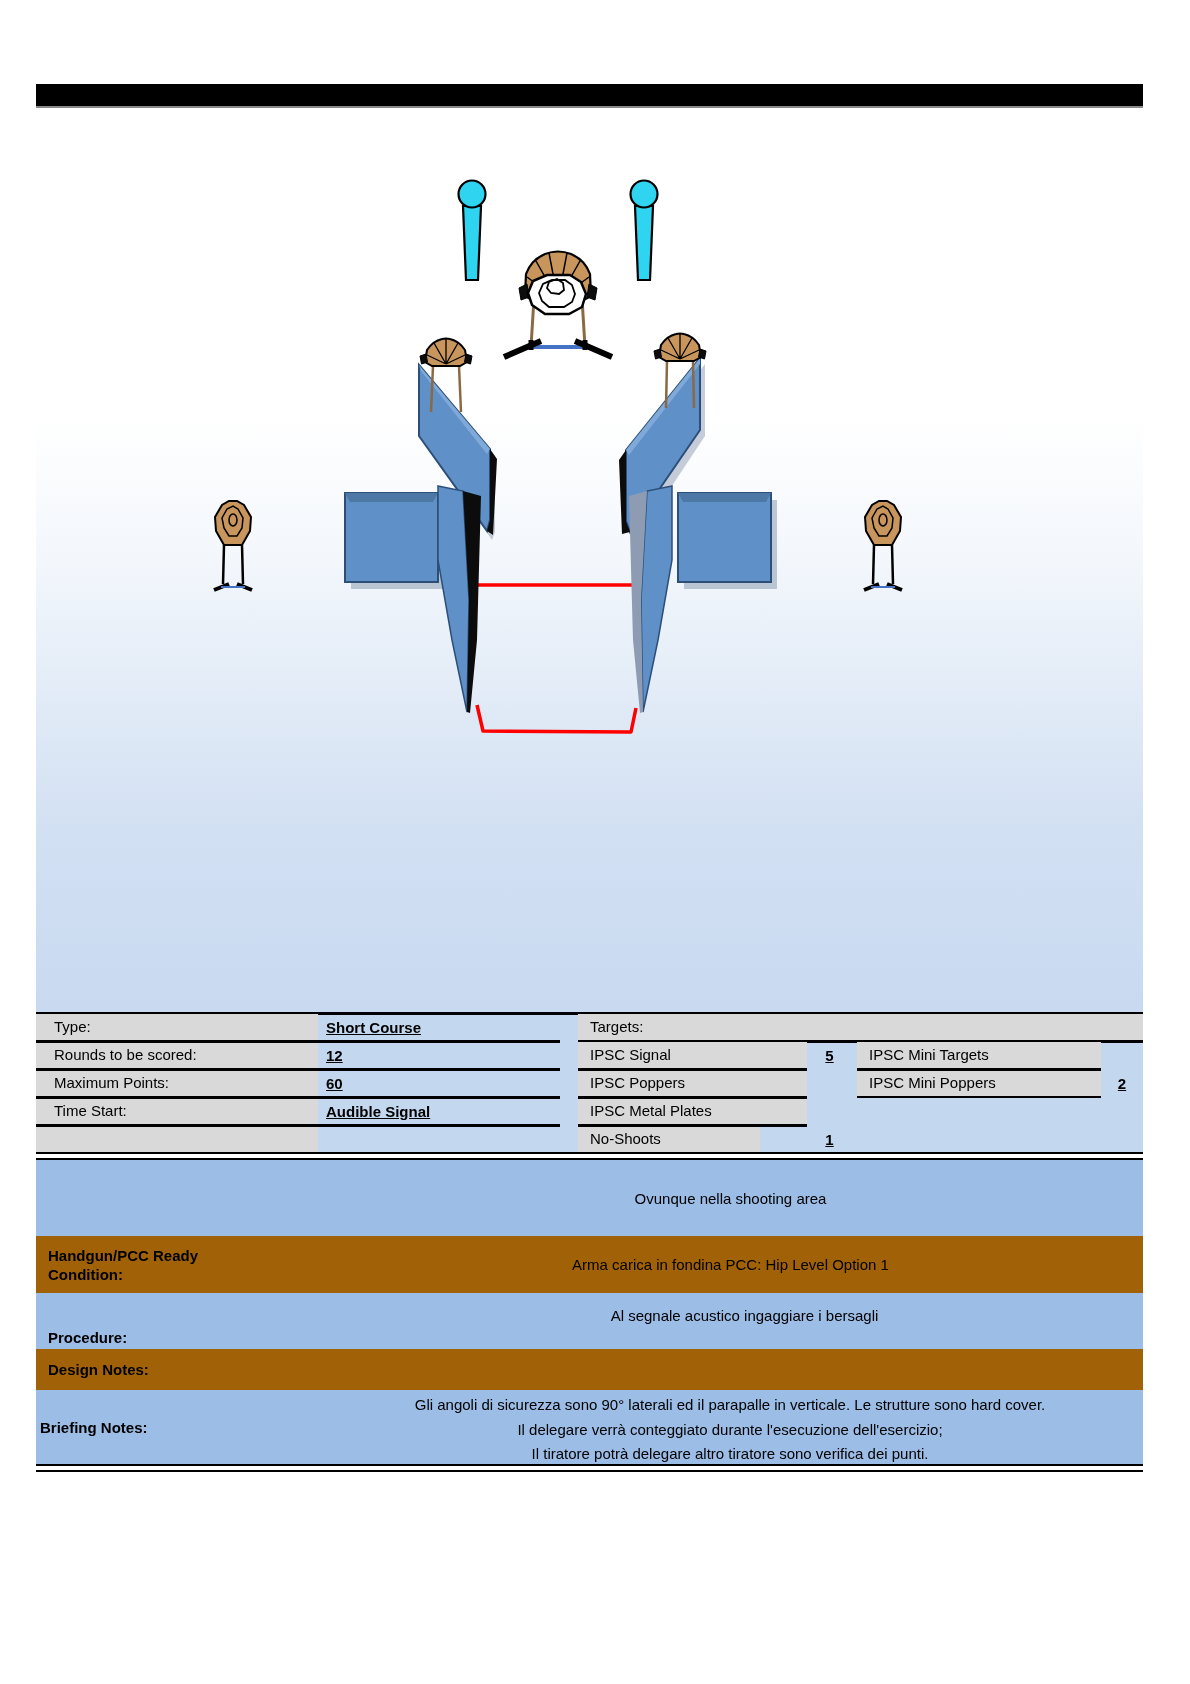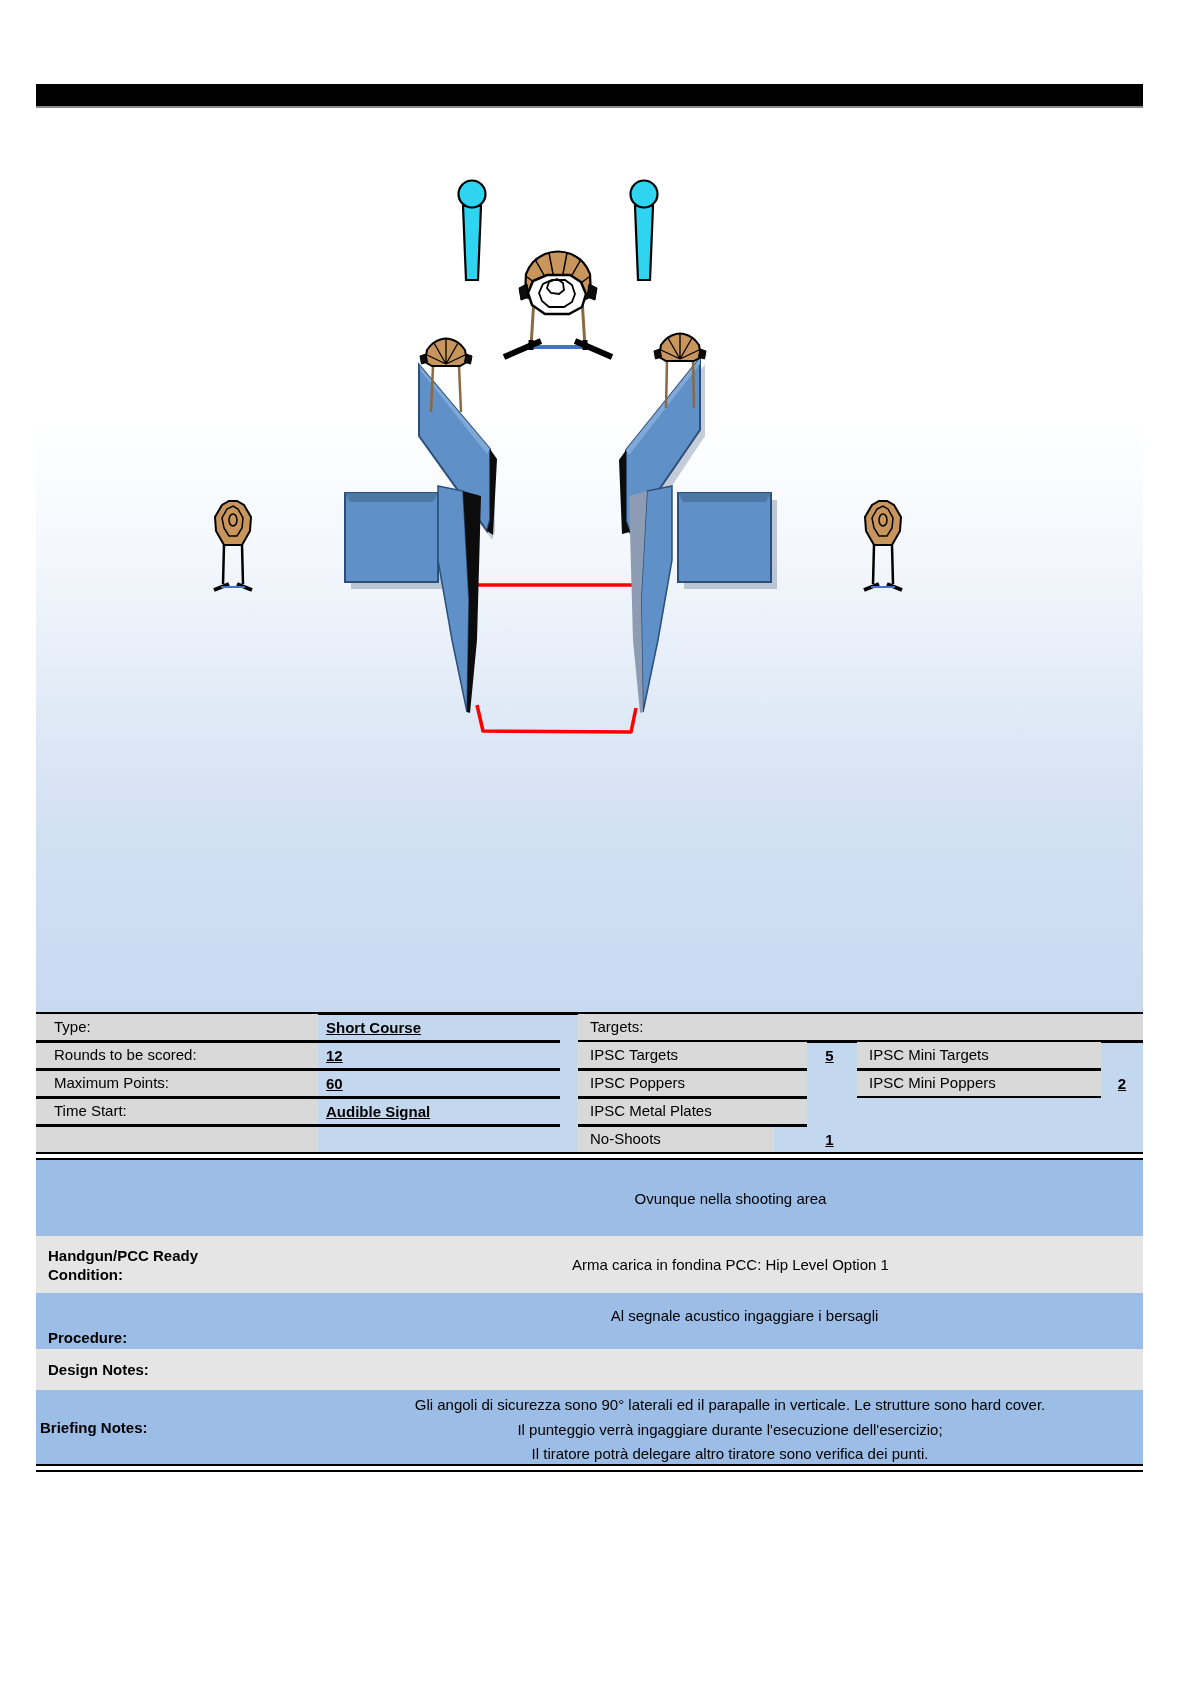--- a/index.html
+++ b/index.html
@@ -8,21 +8,21 @@
   .abs{position:absolute;box-sizing:border-box;}
   .bar{background:#000;border-bottom:2px solid #888;}
   .stagebg{background:linear-gradient(180deg,#ffffff 0%,#ffffff 34%,#f3f7fc 50%,
            #e3ecf7 64%,#d2e0f3 80%,#c8d9f0 100%);}
   .cell-gray{background:#d9d9d9;font-size:15px;line-height:26px;padding-left:18px;}
   .cell-gray.r{padding-left:12px;}
   .val{font-size:15px;line-height:27px;font-weight:bold;text-decoration:underline;}
   .line{background:#000;}
   .dline{border-top:2.5px solid #000;border-bottom:2.5px solid #000;background:transparent;}
   .sec-blue{background:#9bbde6;}
-  .sec-gray{background:#e5e5e5;}
+  .sec-gray{background:#a16207;}
   .sec-label{font-size:15px;font-weight:bold;line-height:19px;display:flex;align-items:center;}
   .sec-content{font-size:15px;display:flex;align-items:center;justify-content:center;text-align:center;}
   .blines{font-size:15px;line-height:24.5px;text-align:center;}
 </style>
 </head>
 <body>
 
 <div class="page">
 
   <div class="abs bar" style="left:36px;top:84px;width:1107px;height:24px;"></div>
@@ -158,24 +158,24 @@
     <div class="abs val" style="left:290px;top:86px;width:230px;">Audible Signal</div>
 
     <div class="abs line" style="left:0;top:28px;width:524px;height:2.5px;"></div>
     <div class="abs line" style="left:0;top:56px;width:524px;height:2.5px;"></div>
     <div class="abs line" style="left:0;top:84px;width:524px;height:2.5px;"></div>
     <div class="abs line" style="left:0;top:112px;width:524px;height:2.5px;"></div>
 
     <div class="abs cell-gray r" style="left:542px;top:2px;width:565px;height:26px;">Targets:</div>
     <div class="abs line" style="left:542px;top:28px;width:565px;height:2.5px;"></div>
 
-    <div class="abs cell-gray r" style="left:542px;top:30px;width:229px;height:26px;">IPSC Targets</div>
+    <div class="abs cell-gray r" style="left:542px;top:30px;width:229px;height:26px;">IPSC Signal</div>
     <div class="abs cell-gray r" style="left:542px;top:58px;width:229px;height:26px;">IPSC Poppers</div>
     <div class="abs cell-gray r" style="left:542px;top:86px;width:229px;height:26px;">IPSC Metal Plates</div>
-    <div class="abs cell-gray r" style="left:542px;top:114px;width:196px;height:26px;padding-left:12px;">No-Shoots</div>
+    <div class="abs cell-gray r" style="left:542px;top:114px;width:182px;height:26px;padding-left:12px;">No-Shoots</div>
     <div class="abs line" style="left:542px;top:56px;width:229px;height:2.5px;"></div>
     <div class="abs line" style="left:542px;top:84px;width:229px;height:2.5px;"></div>
     <div class="abs line" style="left:542px;top:112px;width:229px;height:2.5px;"></div>
 
     <div class="abs val" style="left:771px;top:30px;width:45px;text-align:center;">5</div>
     <div class="abs val" style="left:771px;top:58px;width:45px;text-align:center;"></div>
     <div class="abs val" style="left:771px;top:86px;width:45px;text-align:center;"></div>
     <div class="abs val" style="left:771px;top:114px;width:45px;text-align:center;">1</div>
 
     <div class="abs cell-gray r" style="left:821px;top:30px;width:244px;height:26px;">IPSC Mini Targets</div>
@@ -206,20 +206,20 @@
 
   <div class="abs sec-gray" style="left:36px;top:1349px;width:1107px;height:41px;">
     <div class="abs sec-label" style="left:12px;top:0;width:250px;height:41px;">Design Notes:</div>
     <div class="abs sec-content" style="left:282px;top:0;width:825px;height:41px;"></div>
   </div>
 
   <div class="abs sec-blue" style="left:36px;top:1390px;width:1107px;height:74px;">
     <div class="abs sec-label" style="left:4px;top:0;width:260px;height:74px;">Briefing Notes:</div>
     <div class="abs blines" style="left:264px;top:3px;width:860px;">
       <div>Gli angoli di sicurezza sono 90° laterali ed il parapalle in verticale. Le strutture sono hard cover.</div>
-      <div>Il punteggio verrà ingaggiare durante l'esecuzione dell'esercizio;</div>
+      <div>Il delegare verrà conteggiato durante l'esecuzione dell'esercizio;</div>
       <div>Il tiratore potrà delegare altro tiratore sono verifica dei punti.</div>
     </div>
   </div>
 
   <div class="abs dline" style="left:36px;top:1464px;width:1107px;height:8px;"></div>
 
 </div>
 
 </body></html>

